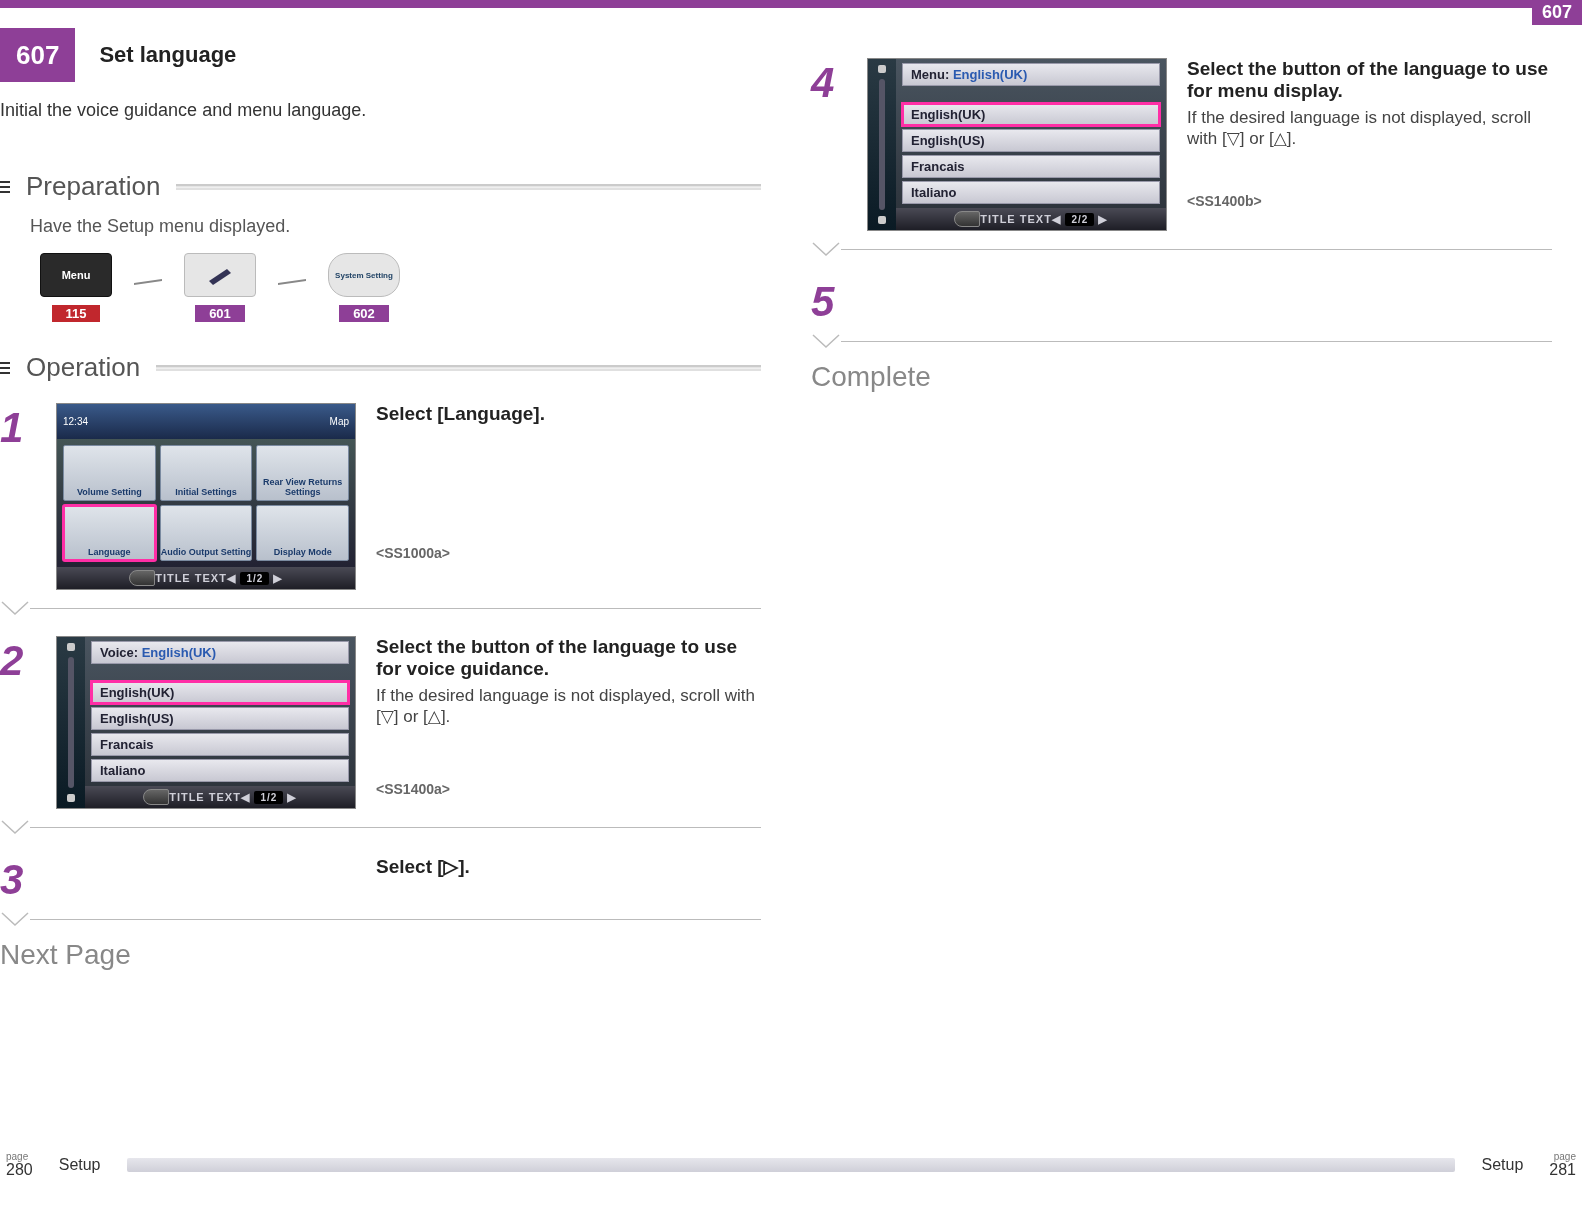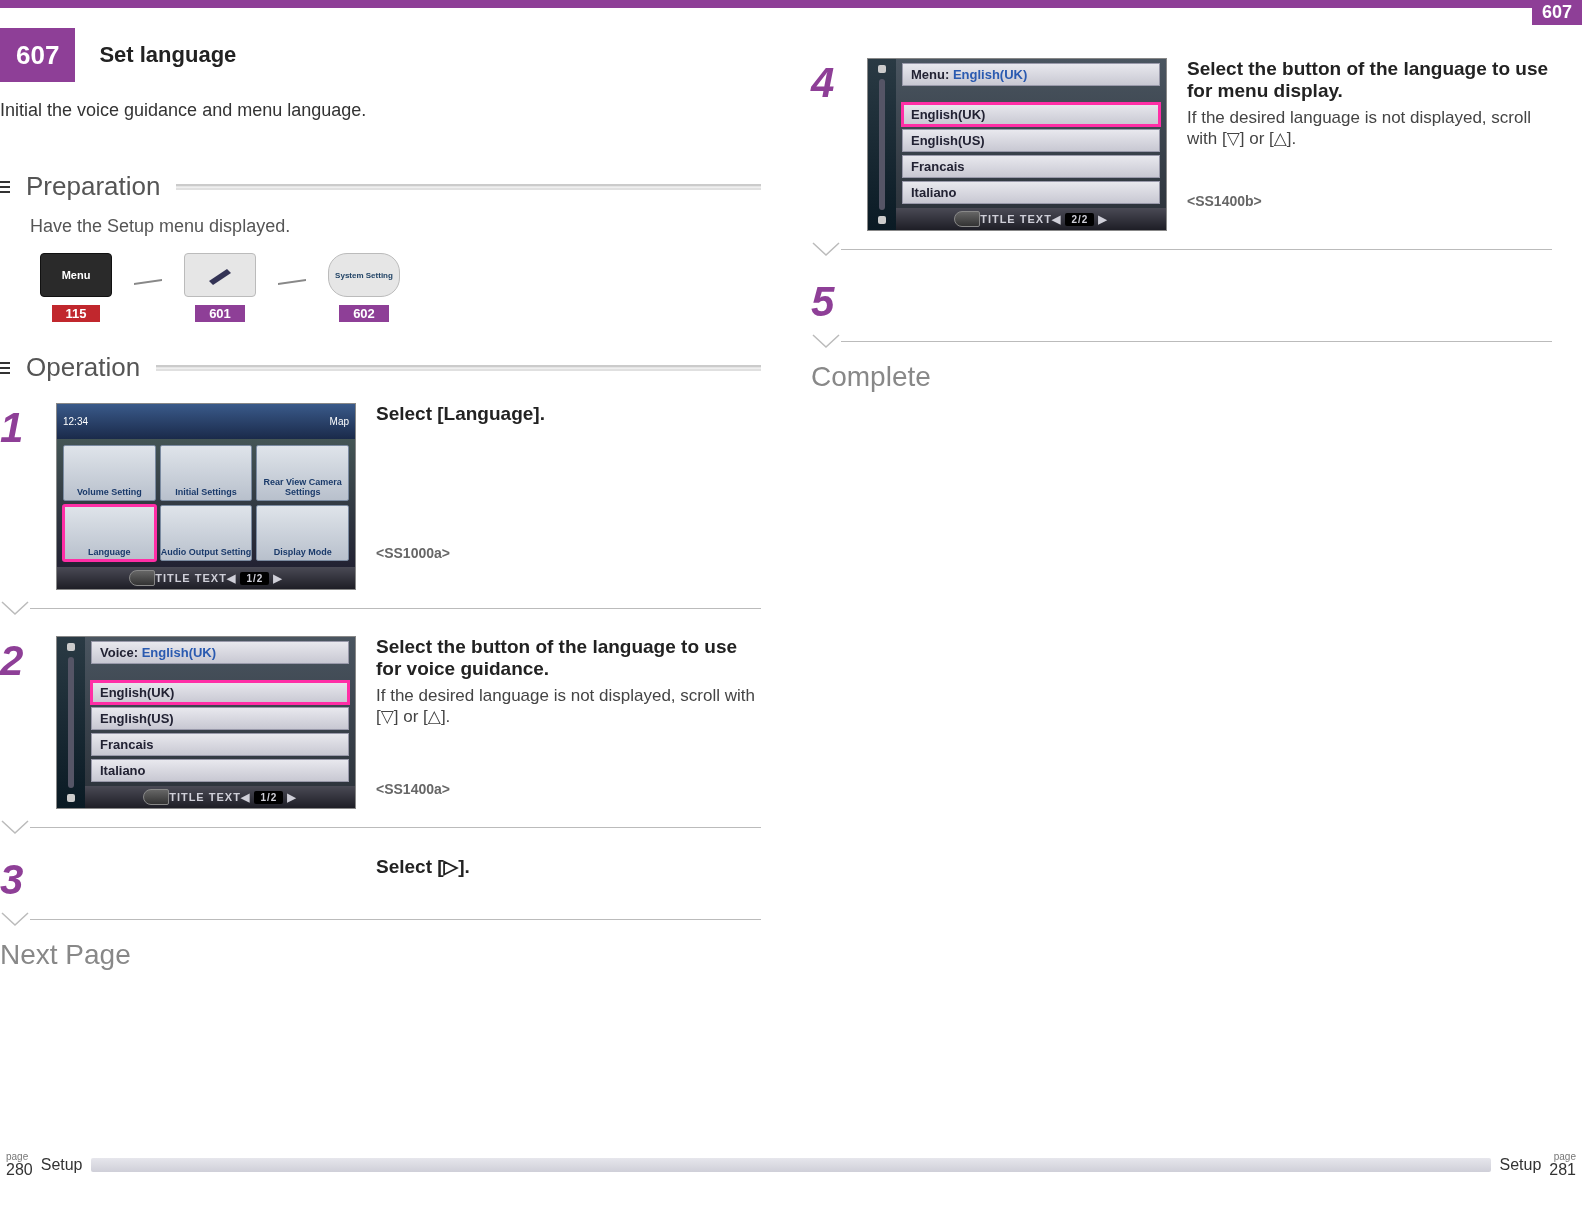--- a/index.html
+++ b/index.html
@@ -251,21 +251,21 @@
     border-right:8px solid #8fb4e6;
     margin-right:2px;
   }
 
   
   .footer {
     width: 1582px;
     display:flex;
     align-items:center;
     padding: 4px 6px 10px 6px;
-    gap: 8px;
+    gap: 26px;
   }
   .footer .pg-block { display:flex; flex-direction:column; font-size:10px; color:#777; line-height:1;}
   .footer .pg-block .n { font-size:16px; color:#333;}
   .footer .chapter { font-size:16px; color:#333;}
   .footer .bar {
     flex:1; height:14px;
     background: linear-gradient(#e6e6ec,#cfcfd8);
     border-radius:2px;
   }
 </style>
@@ -334,21 +334,21 @@
       <div class="step-num">1</div>
       <div>
         <div class="screenshot">
           <div class="hdr">
               <span>12:34</span>
               <span>Map</span>
             </div>
           <div class="grid6">
             <div class="tile">Volume Setting</div>
             <div class="tile">Initial Settings</div>
-            <div class="tile">Rear View Camera Settings</div>
+            <div class="tile">Rear View Returns Settings</div>
             <div class="tile hl">Language</div>
             <div class="tile">Audio Output Setting</div>
             <div class="tile">Display Mode</div>
           </div>
           <div class="shot-footer">
             <span class="back"></span>
             <span>TITLE TEXT</span>
             <span>◀ <span class="pg">1/2</span> ▶</span>
           </div>
         </div>

